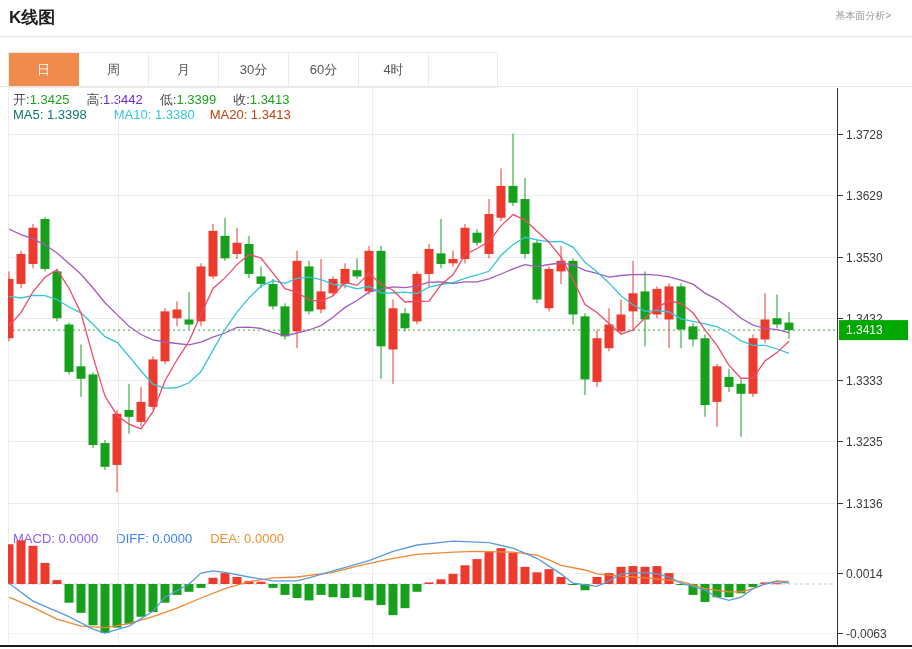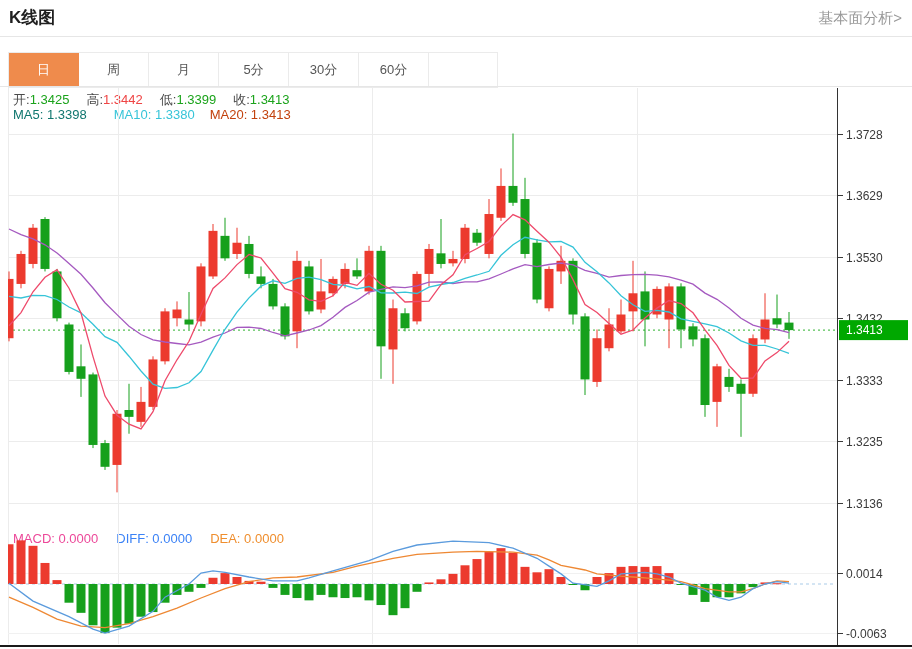--- a/index.html
+++ b/index.html
@@ -1,19 +1,19 @@
 <!DOCTYPE html>
 <html><head>
 <meta charset="utf-8">
 <style>
   html,body{margin:0;padding:0;background:#fff;}
   .page{position:relative;width:912px;height:649px;background:#fff;overflow:hidden;
         font-family:"Liberation Sans","DejaVu Sans",sans-serif;}
   .title{position:absolute;left:9px;top:6px;font-size:17px;font-weight:bold;color:#1f1f1f;}
-  .fund-link{position:absolute;right:10px;top:9px;font-size:15px;color:#999;cursor:pointer;}
+  .fund-link{position:absolute;right:21px;top:9px;font-size:10px;color:#999;cursor:pointer;}
   .hdr-divider{position:absolute;left:0;top:36px;width:912px;height:1px;background:#e6e6e6;}
   .tabs{position:absolute;left:8px;top:52px;display:flex;border:1px solid #ebebeb;background:#fff;}
   .tab{width:70px;height:34px;box-sizing:border-box;display:flex;align-items:center;justify-content:center;
        font-size:13px;color:#555;background:#fff;border-right:1px solid #ebebeb;cursor:pointer;}
   .tab.active{background:#ef8b4c;color:#fff;border-color:#ef8b4c;}
   .tab-spacer{width:68px;height:34px;background:#fff;}
   .tabs-baseline{position:absolute;left:0;top:86px;width:912px;height:1px;background:#e6e6e6;}
   .legend-row{position:absolute;display:flex;font-size:13px;white-space:nowrap;}
   .ohlc-row{left:13px;top:91px;gap:17px;}
   .ohlc-pair .lbl{color:#4a4a4a;}
@@ -27,42 +27,42 @@
 
 <div class="page">
   <div class="title">K线图</div>
   <div class="fund-link">基本面分析&gt;</div>
   <div class="hdr-divider"></div>
 
   <div class="tabs" id="tabs">
       <div class="tab active">日</div>
       <div class="tab">周</div>
       <div class="tab">月</div>
-      <div class="tab">5分</div>
       <div class="tab">30分</div>
       <div class="tab">60分</div>
+      <div class="tab">4时</div>
       <div class="tab-spacer"></div>
     </div>
   <div class="tabs-baseline"></div>
 
   <div class="legend-row ohlc-row">
     <span class="ohlc-pair"><span class="lbl">开:</span><span class="val" style="color: rgb(27, 163, 27);">1.3425</span></span>
-    <span class="ohlc-pair"><span class="lbl">高:</span><span class="val" style="color: #ef4444;">1.3442</span></span>
+    <span class="ohlc-pair"><span class="lbl">高:</span><span class="val" style="color: #6d28d9;">1.3442</span></span>
     <span class="ohlc-pair"><span class="lbl">低:</span><span class="val" style="color: rgb(27, 163, 27);">1.3399</span></span>
     <span class="ohlc-pair"><span class="lbl">收:</span><span class="val" style="color: rgb(27, 163, 27);">1.3413</span></span>
   </div>
 
   <div class="legend-row ma-row">
     <span id="ma5-lg" style="color: #0f766e;">MA5: 1.3398</span>
     <span id="ma10-lg" style="color: rgb(54, 196, 216); padding-left: 12px;">MA10: 1.3380</span>
     <span id="ma20-lg" style="color: #c2410c;">MA20: 1.3413</span>
   </div>
 
   <div class="legend-row macd-row">
-    <span id="macd-lg" style="color: #ec4899;">MACD: 0.0000</span>
+    <span id="macd-lg" style="color: #8b5cf6;">MACD: 0.0000</span>
     <span id="diff-lg" style="color: #3b82f6;">DIFF: 0.0000</span>
     <span id="dea-lg" style="color: rgb(239, 142, 46);">DEA: 0.0000</span>
   </div>
 
   <svg id="chart" width="912" height="649" viewBox="0 0 912 649" style="position:absolute;left:0;top:0;">
       <defs>
         <clipPath id="mainClip">
           <rect x="8" y="88" width="829" height="424"></rect>
         </clipPath>
         <clipPath id="macdClip">

